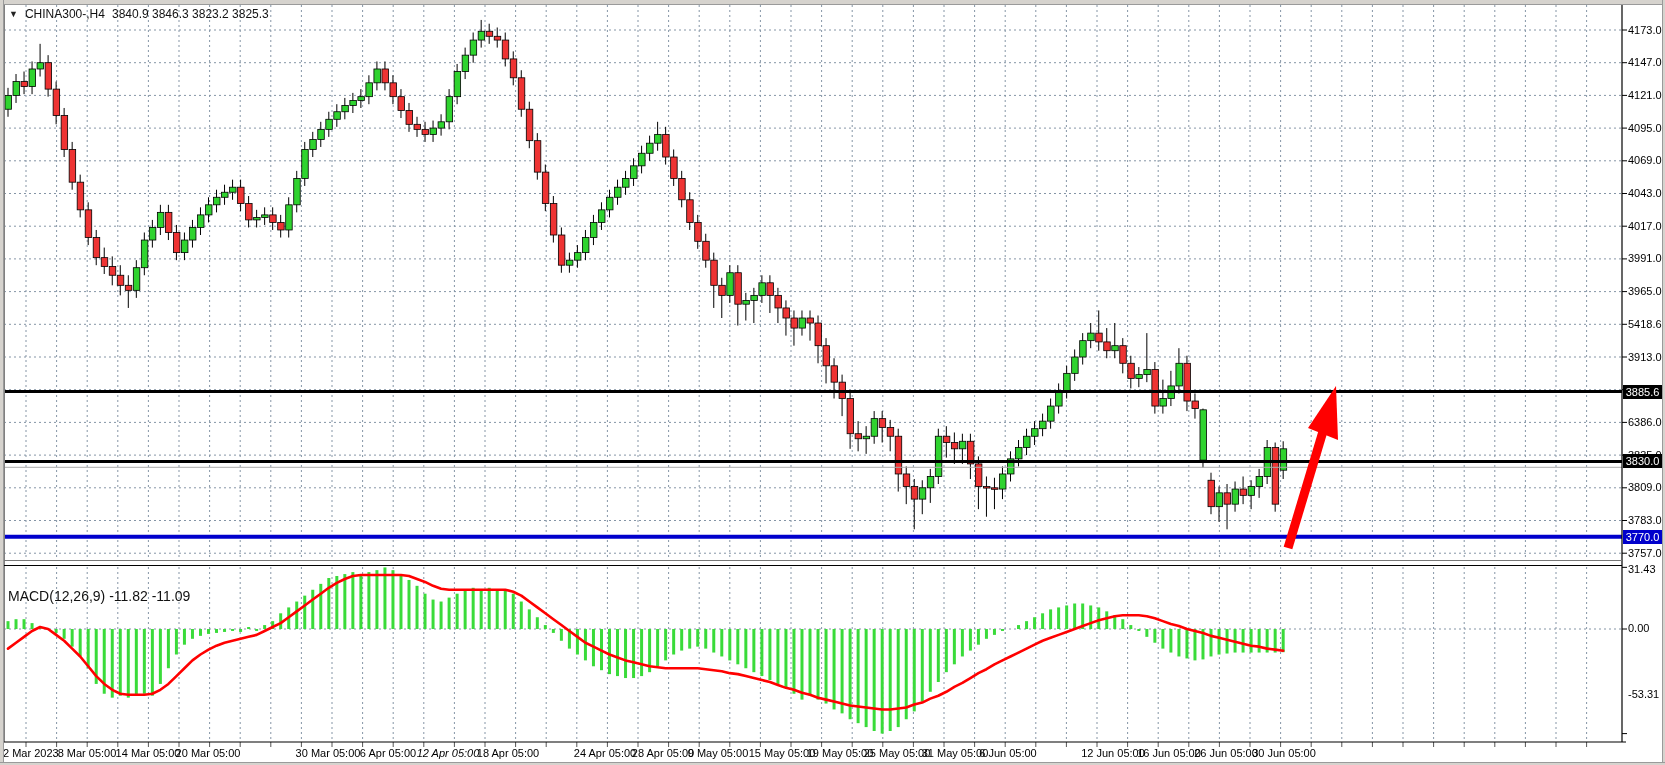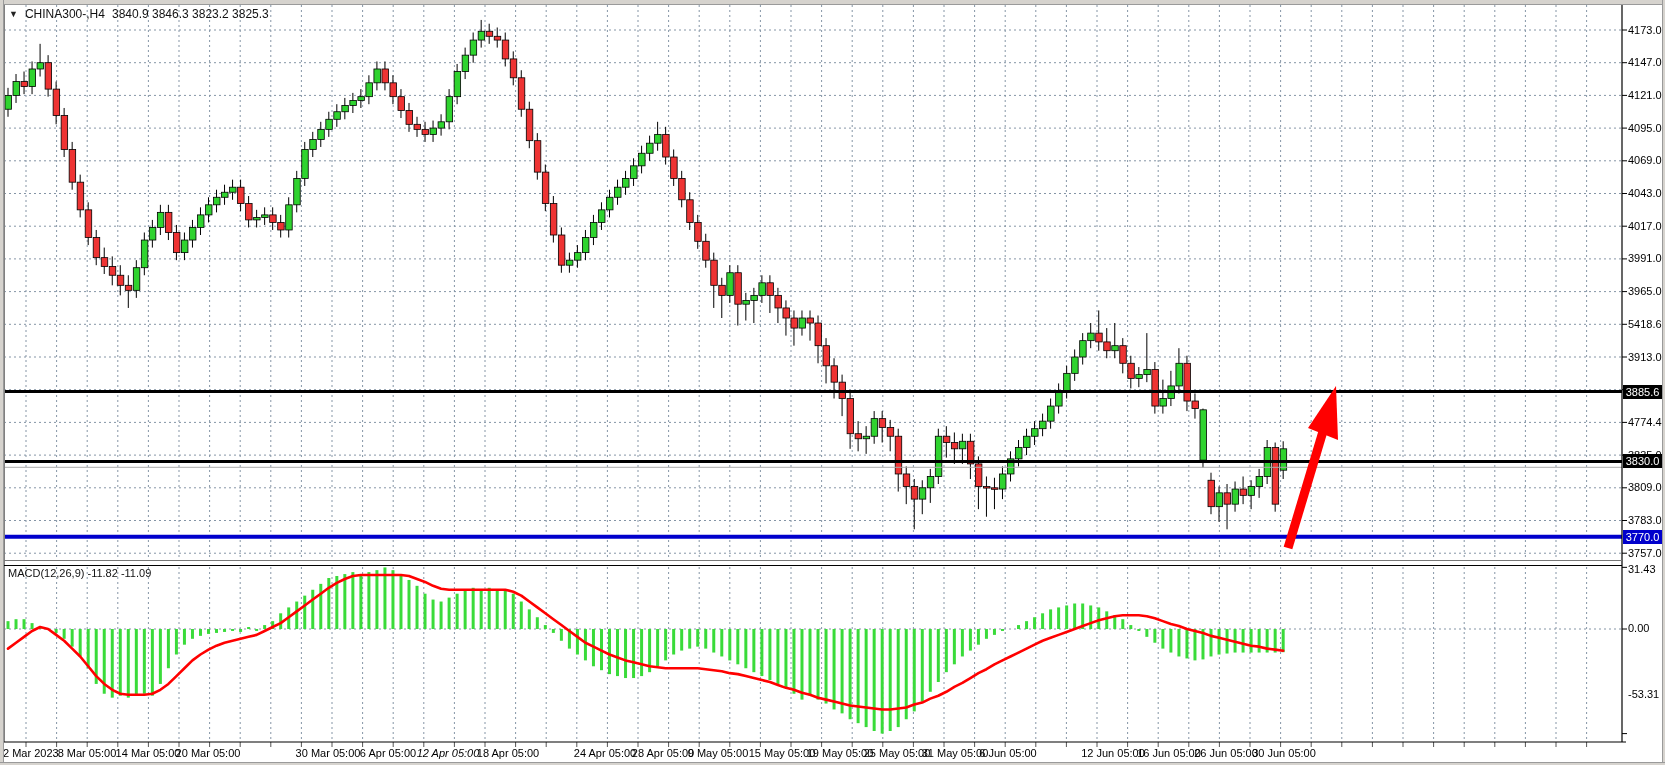--- a/index.html
+++ b/index.html
@@ -14,21 +14,21 @@
   #title-bar{position:absolute;left:9px;top:7px;z-index:3;font-size:12px;color:#111;
     display:flex;align-items:center;gap:7px;white-space:nowrap;}
   #title-bar .tri{font-size:9px;color:#222;cursor:default;}
   .axis-label{position:absolute;left:1628px;z-index:1;font-size:11px;color:#000;white-space:nowrap;}
   .time-label{position:absolute;top:747px;z-index:1;font-size:11px;color:#000;white-space:nowrap;
     transform:translateX(-50%);}
   .time-label.first{transform:none;}
   .badge{position:absolute;left:1623px;width:39px;height:14px;z-index:2;font-size:11px;
     color:#fff;background:#000;text-align:center;line-height:14px;}
   #badge-3770{background:#0000CC;}
-  #macd-label{position:absolute;left:8px;top:567px;z-index:3;font-size:11px;color:#111;white-space:nowrap;}
+  #macd-label{position:absolute;left:8px;top:588px;z-index:3;font-size:14px;color:#111;white-space:nowrap;}
 </style>
 </head>
 <body>
 
 <div id="chart-root">
   <svg id="chart-svg" width="1665" height="765">
       <line x1="26" y1="5" x2="26" y2="560" stroke="#8595A6" stroke-width="1" stroke-dasharray="2 3"></line>
       <line x1="26" y1="567" x2="26" y2="741" stroke="#8595A6" stroke-width="1" stroke-dasharray="2 3"></line>
       <line x1="26" y1="742" x2="26" y2="747" stroke="#555" stroke-width="1"></line>
       <line x1="56.6" y1="5" x2="56.6" y2="560" stroke="#8595A6" stroke-width="1" stroke-dasharray="2 3"></line>
@@ -729,21 +729,21 @@
       <div class="axis-label" style="top: 56.2002px;">4147.0</div>
       <div class="axis-label" style="top: 88.9004px;">4121.0</div>
       <div class="axis-label" style="top: 121.601px;">4095.0</div>
       <div class="axis-label" style="top: 154.301px;">4069.0</div>
       <div class="axis-label" style="top: 187.001px;">4043.0</div>
       <div class="axis-label" style="top: 219.701px;">4017.0</div>
       <div class="axis-label" style="top: 252.401px;">3991.0</div>
       <div class="axis-label" style="top: 285.102px;">3965.0</div>
       <div class="axis-label" style="top: 317.802px;">5418.6</div>
       <div class="axis-label" style="top: 350.502px;">3913.0</div>
-      <div class="axis-label" style="top: 415.902px;">4774.4</div>
+      <div class="axis-label" style="top: 415.902px;">6386.0</div>
       <div class="axis-label" style="top: 448.603px;">3835.0</div>
       <div class="axis-label" style="top: 481.303px;">3809.0</div>
       <div class="axis-label" style="top: 514.003px;">3783.0</div>
       <div class="axis-label" style="top: 546.703px;">3757.0</div>
       <div class="time-label first" style="left: 3px;">2 Mar 2023</div>
       <div class="time-label" style="left: 87px;">8 Mar 05:00</div>
       <div class="time-label" style="left: 148px;">14 Mar 05:00</div>
       <div class="time-label" style="left: 208px;">20 Mar 05:00</div>
       <div class="time-label" style="left: 268px; margin-top: 31px;">24 Mar 05:00</div>
       <div class="time-label" style="left: 328px;">30 Mar 05:00</div>

